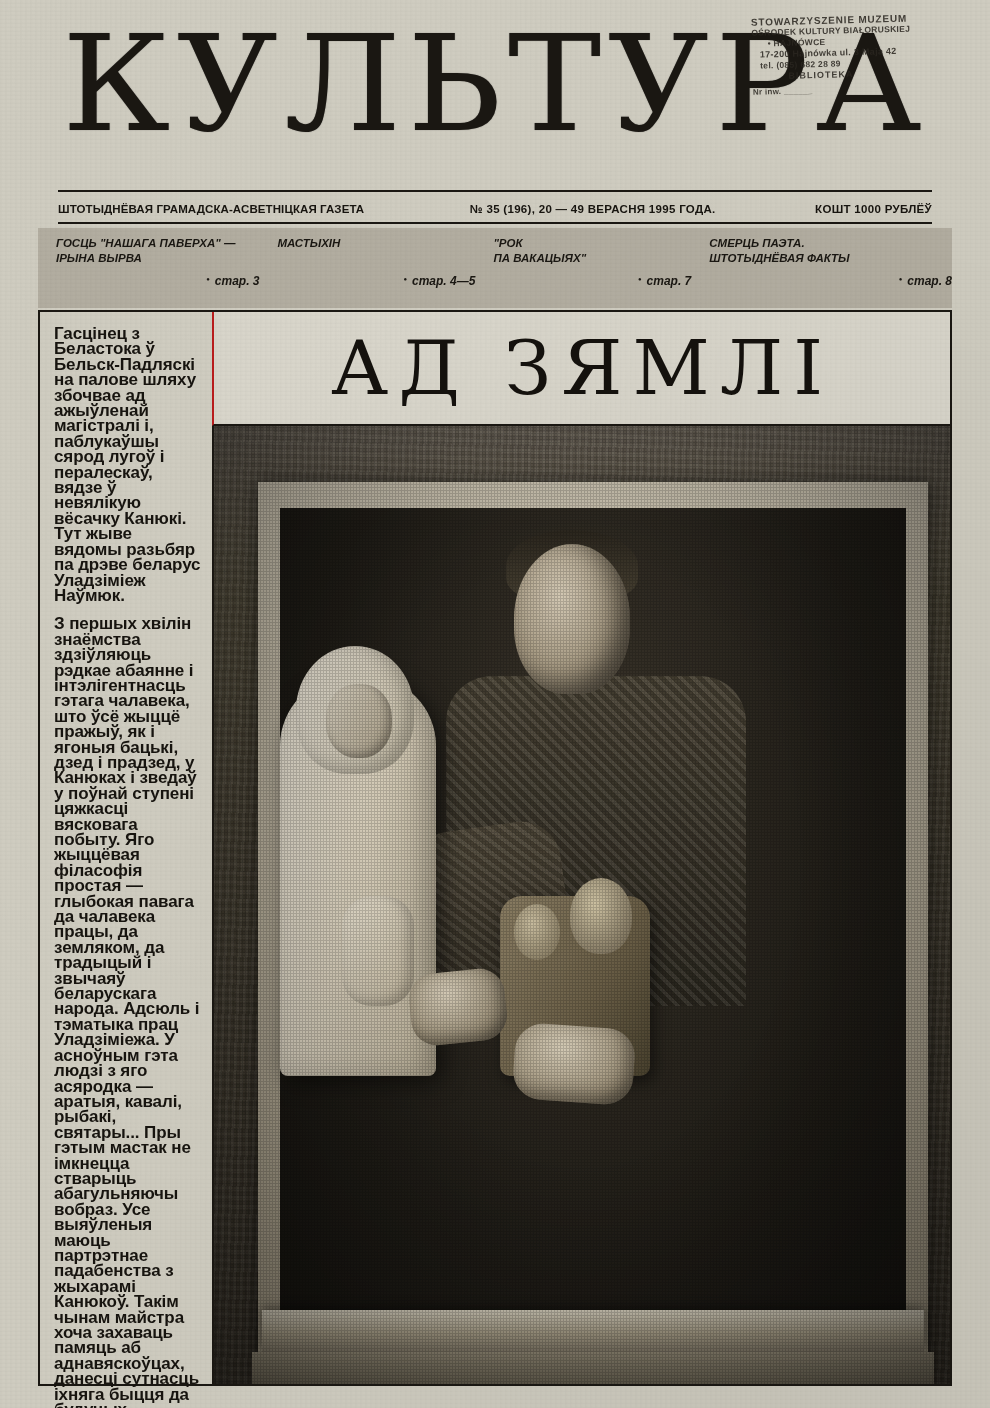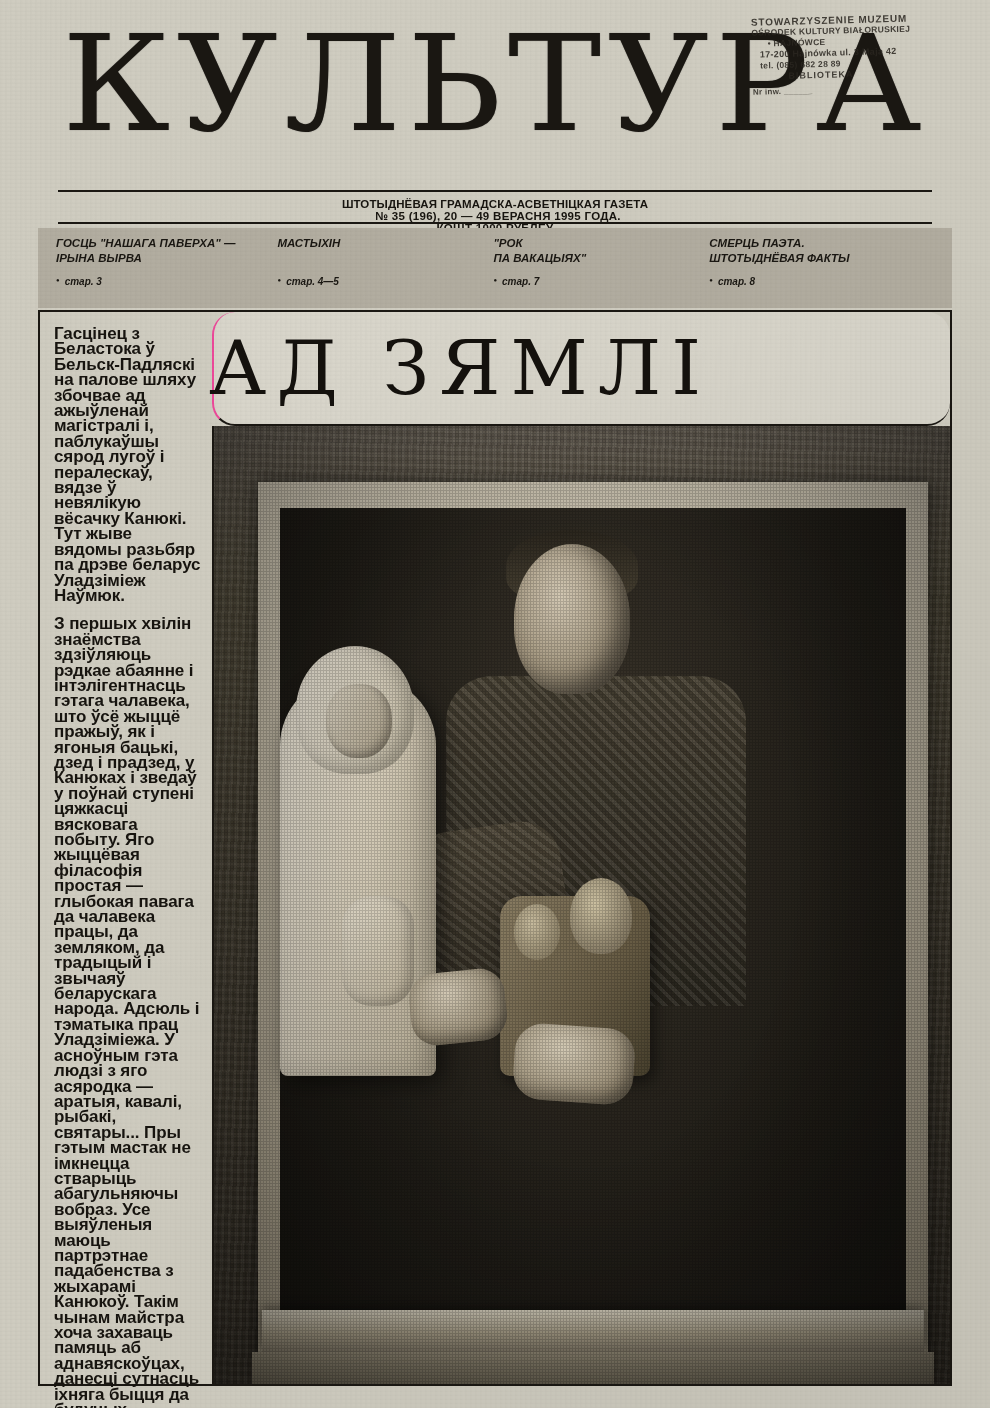--- a/index.html
+++ b/index.html
@@ -87,21 +87,20 @@
     left: 58px; right: 58px;
     top: 198px;
     height: 22px;
     font-size: 11.5px;
     font-weight: 700;
     letter-spacing: .2px;
     color: #17140f;
     display: flex;
     align-items: center;
     justify-content: space-between;
-    flex-direction: column;
   }
   .subline .left { letter-spacing: .1px; }
   .subline .mid { margin-left: 6px; letter-spacing: .3px; }
   .subline .right { letter-spacing: .3px; }
 
   #rule-bottom { top: 222px; }
 
   
   .teasers {
     position: absolute;
@@ -121,23 +120,24 @@
     font-size: 11.5px;
     line-height: 15px;
     padding-left: 18px;
   }
   .t1 { width: 218px; }
   .t2 { width: 212px; }
   .t3 { width: 212px; }
   .t4 { width: 260px; }
   .teaser .lines { height: 34px; }
   .teaser .page-ref {
-    font-size: 10px;
+    font-size: 12px;
     font-weight: 700;
     margin-top: 4px;
+    text-align: right;
   }
   .teaser .page-ref:before {
     content: "●";
     font-size: 6px;
     vertical-align: middle;
     margin-right: 5px;
     position: relative;
     top: -2px;
   }
 
@@ -175,26 +175,25 @@
   }
   .col-right {
     flex: 1;
     position: relative;
     display: flex;
     flex-direction: column;
   }
   .headline-band {
     height: 112px;
     background: #d8d5ca;
-    border-left: 2px solid #ec4899;
+    border-left: 2px solid #b91c1c;
     border-bottom: 2px solid #1a1712;
     display: flex;
     align-items: center;
-    justify-content: flex-start;
-    border-radius: 23px;
+    justify-content: center;
   }
   .headline {
     font-family: "DejaVu Serif", "Liberation Serif", serif;
     font-size: 74px;
     letter-spacing: 10px;
     color: #14110d;
     line-height: 1;
     transform: scaleX(1.02);
   }
   .photo-wrap {

